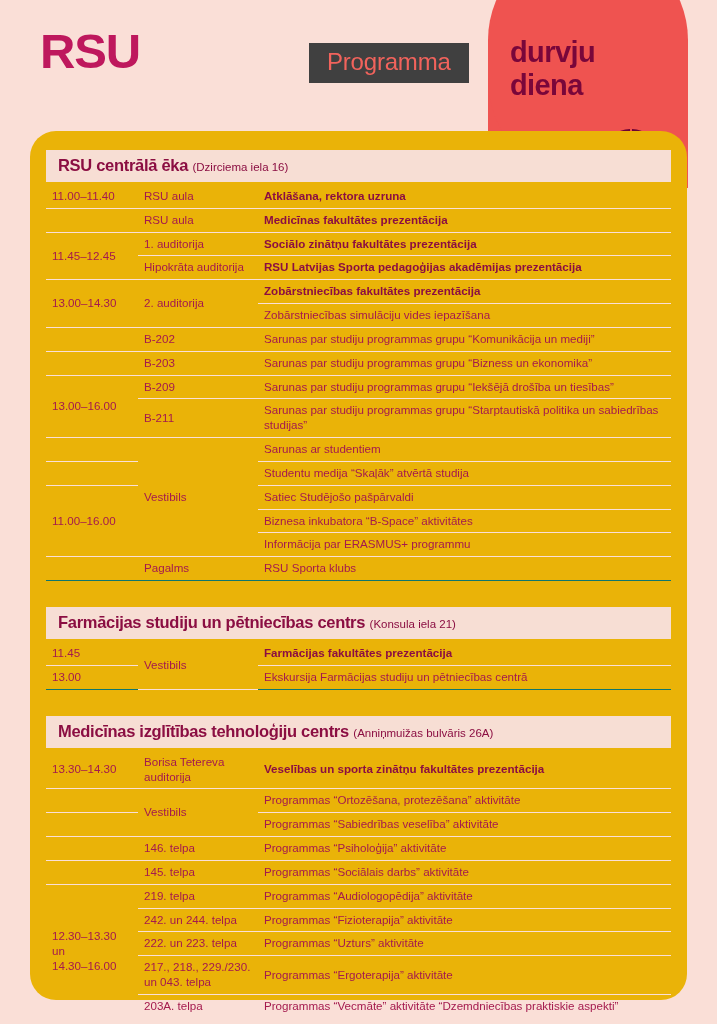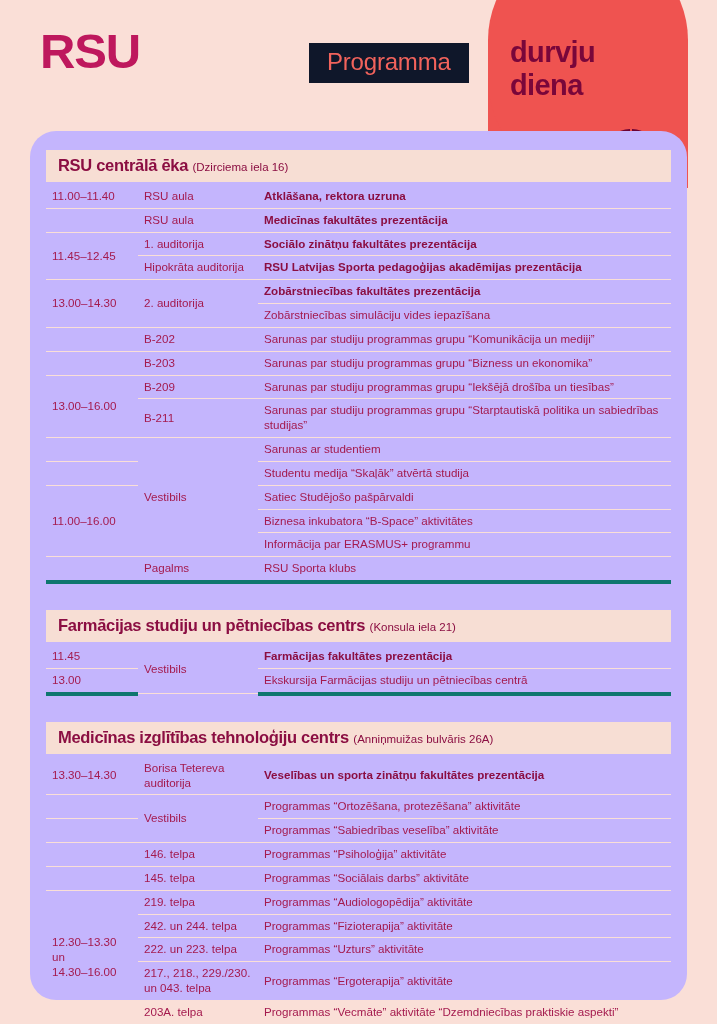--- a/index.html
+++ b/index.html
@@ -43,21 +43,21 @@
     font-weight: 700;
     letter-spacing: -1.2px;
     color: #be185d;
     line-height: 1;
     font-family: "Liberation Sans", sans-serif;
   }
 
   .programma-badge {
     position: absolute;
     left: 309px; top: 43px;
-    background: #0f172a;
+    background: #404040;
     color: #f2635c;
     font-size: 24px;
     font-weight: 400;
     padding: 7px 18px 9px 18px;
     line-height: 1;
     letter-spacing: -0.2px;
   }
 
   .hero-title {
     position: absolute;
@@ -84,21 +84,21 @@
   .pinwheel i.q1 { left: 0;    top: 0;    border-top-left-radius: 24px; }
   .pinwheel i.q2 { left: 26px; top: 0;    border-top-right-radius: 24px; }
   .pinwheel i.q3 { left: 0;    top: 26px; border-bottom-left-radius: 24px; }
   .pinwheel i.q4 { left: 26px; top: 26px; border-bottom-right-radius: 24px; }
 
   
   .panel {
     position: absolute;
     left: 30px; top: 131px;
     width: 657px; height: 869px;
-    background: #c4b5fd;
+    background: #eab308;
     border-radius: 26px;
     padding: 0;
   }
 
   .section { padding: 0 16px; }
   .section.first { padding-top: 19px; }
 
   .section-head {
     background: #f7ded4;
     padding: 6px 12px 7px 12px;
@@ -124,21 +124,21 @@
     margin: 0;
   }
   table.prog td {
     vertical-align: middle;
     padding: 4px 6px 4px 6px;
     font-size: 11.6px;
     line-height: 1.28;
     color: #a41a4e;
     border-bottom: 1px solid #fadfd7;
   }
-  table.prog tr:last-child td { border-bottom: 4px solid #0f766e; }
+  table.prog tr:last-child td { border-bottom: 1px solid #0f766e; }
 
   td.c-time  { width: 92px;  padding-left: 11px; color: #a41a4e; white-space: pre-line; margin-left: 36px; }
   td.c-room  { width: 120px; color: #a41a4e; }
   td.c-desc  { color: #a41a4e; }
   td.c-desc.bold, td.c-room.bold, td.c-time.bold { font-weight: 700; color: #8b0e42; }
 
   .gap { height: 26px; }
 </style>
 </head>
 <body>

